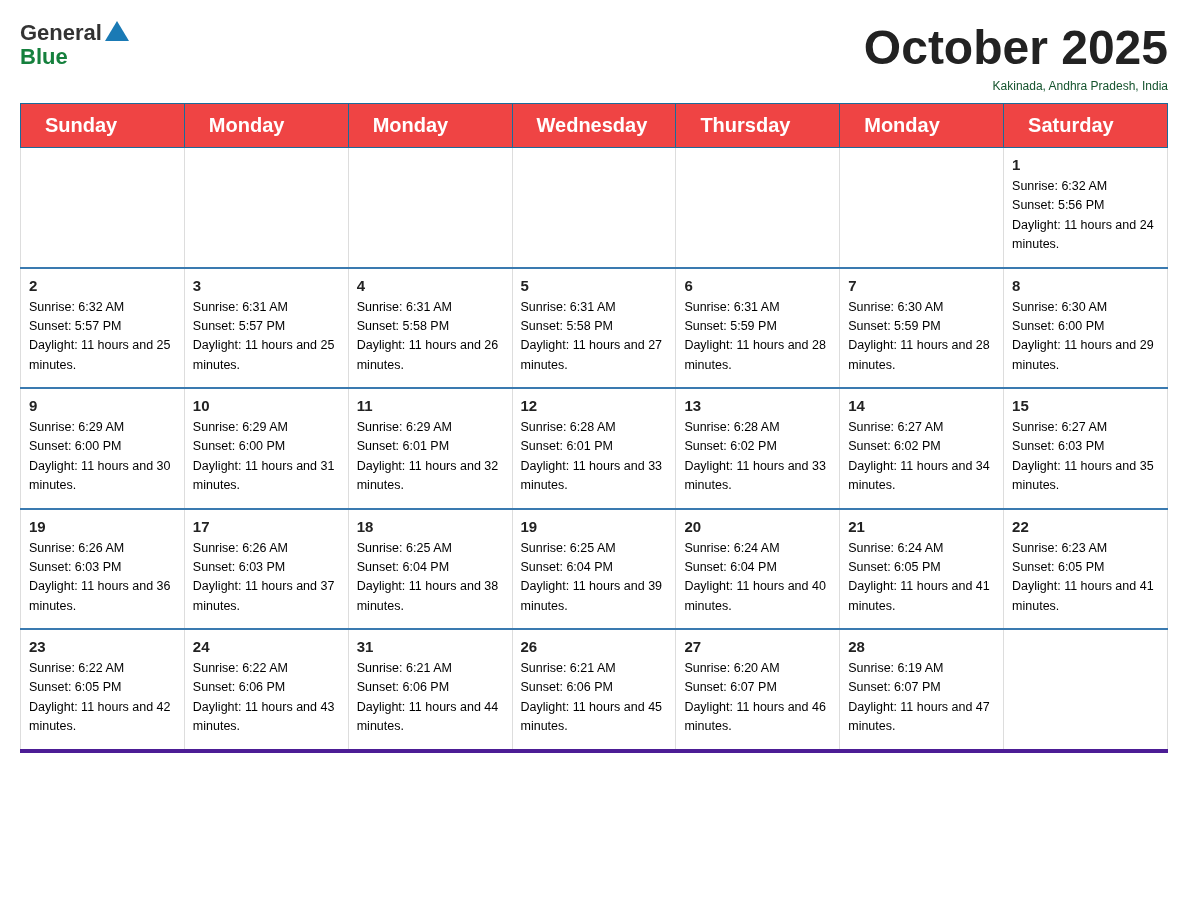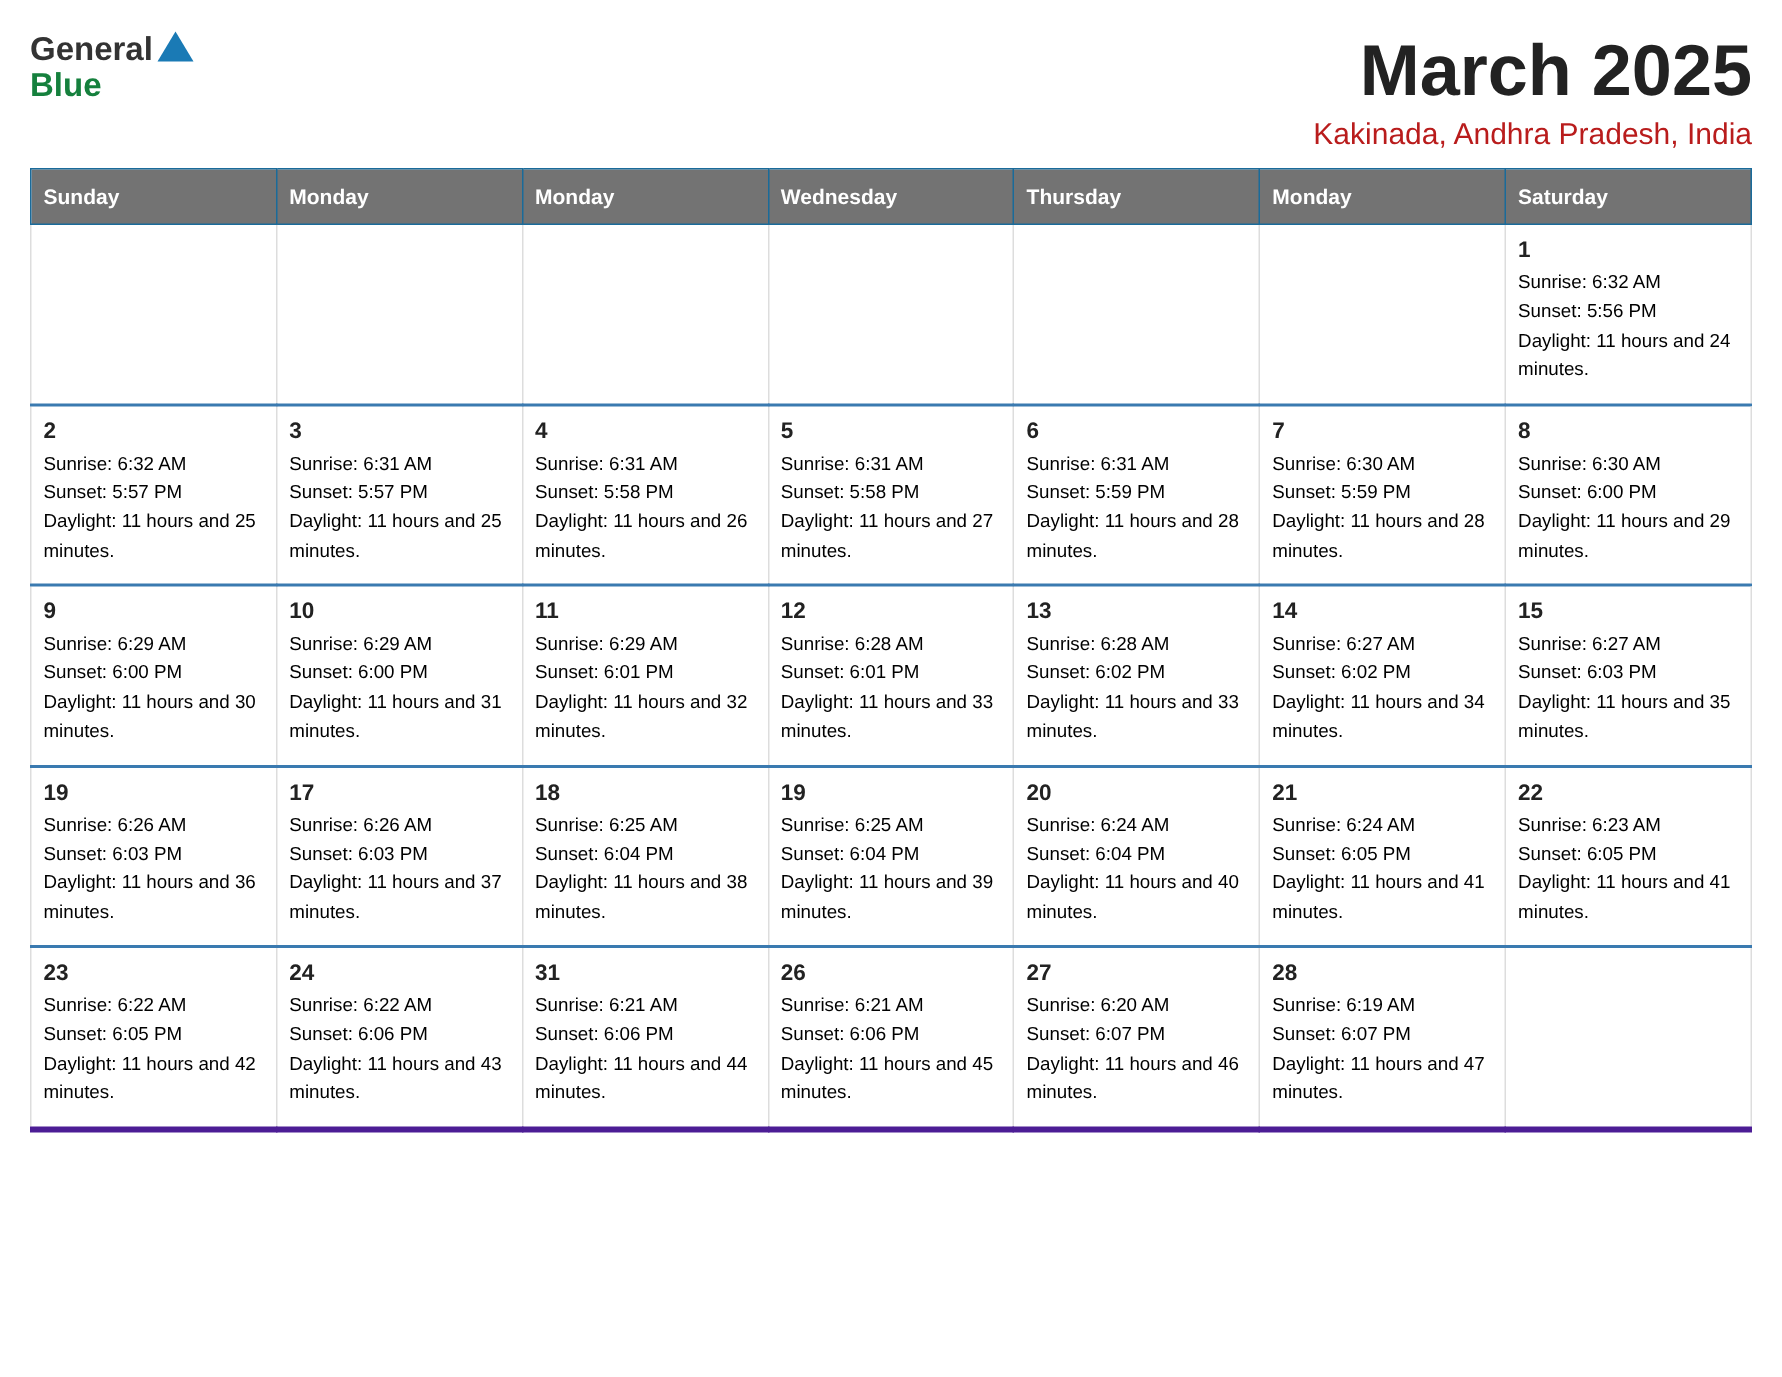--- a/index.html
+++ b/index.html
@@ -42,35 +42,35 @@
     }
     .title-block {
       text-align: right;
     }
     .calendar-title {
       font-size: 48px;
       font-weight: bold;
       color: #222;
     }
     .calendar-subtitle {
-      font-size: 20px;
-      color: #b91c1c;
+      font-size: 12px;
+      color: #14532d;
       margin-top: 4px;
     }
     .calendar {
       width: 100%;
       border-collapse: collapse;
       margin-top: 10px;
     }
     .calendar thead tr th {
-      background-color: #737373;
+      background-color: #ef4444;
       color: #fff;
-      font-size: 14px;
-      font-weight: bold;
-      padding: 10px 8px;
+      font-size: 20px;
+      font-weight: bold;
+      padding: 10px 24px;
       text-align: left;
       border: 1px solid #1a6b9a;
     }
     .calendar tbody tr {
       border-bottom: 2px solid #3a7ab0;
     }
     .calendar tbody tr td {
       vertical-align: top;
       padding: 8px 8px 12px 8px;
       border-left: 1px solid #ddd;
@@ -112,21 +112,21 @@
 
 <div class="header">
   <div class="logo-wrapper">
     <div class="logo-line1">
       <span class="logo-text-general">General</span>
       <span class="logo-icon"></span>
     </div>
     <span class="logo-text-blue">Blue</span>
   </div>
   <div class="title-block">
-    <div class="calendar-title">March 2025</div>
+    <div class="calendar-title">October 2025</div>
     <div class="calendar-subtitle">Kakinada, Andhra Pradesh, India</div>
   </div>
 </div>
 
 <table class="calendar">
   <thead>
     <tr>
     <th>Sunday</th>
         <th>Monday</th>
         <th>Monday</th>

